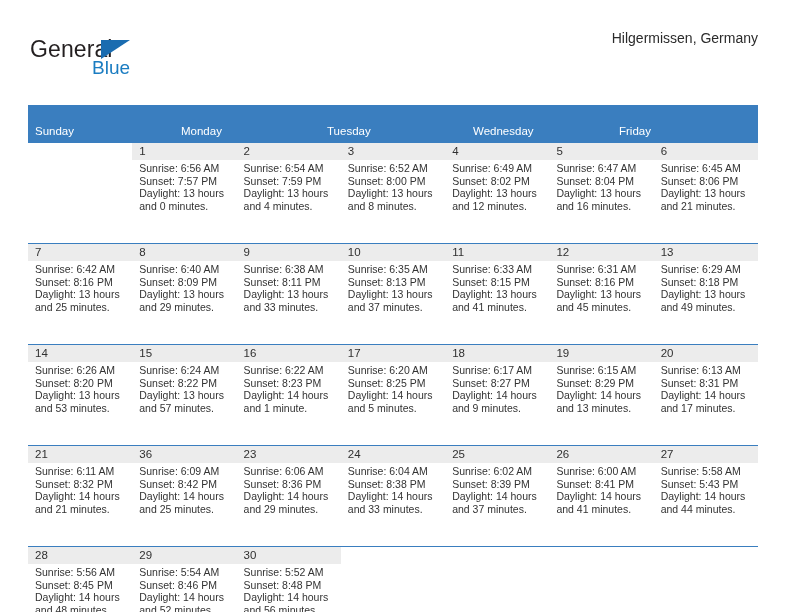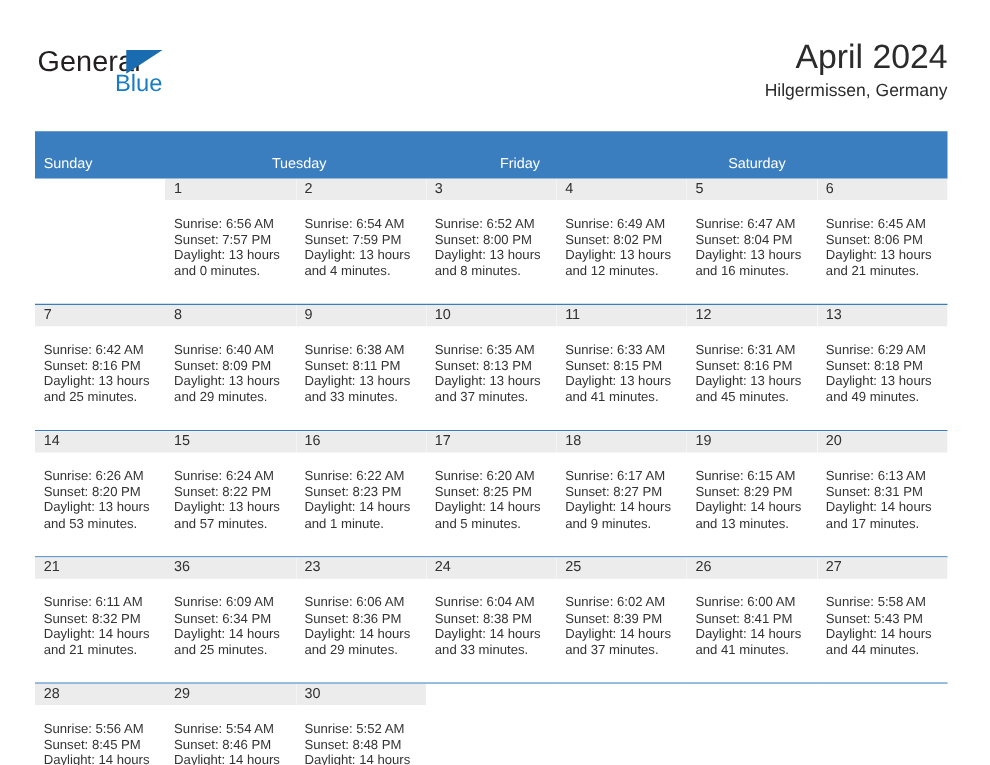--- a/index.html
+++ b/index.html
@@ -129,21 +129,21 @@
     font-size: 11.5px;
     color: #303030;
     line-height: 17px;
     padding-left: 7px;
     white-space: nowrap;
   }
   .day-cell.empty .day-number {
     background: #ffffff;
   }
   .day-body {
-    padding: 13px 6px 0 7px;
+    padding: 2px 6px 0 7px;
     font-size: 10.5px;
     color: #333333;
     line-height: 12.6px;
   }
   .day-body div {
     white-space: nowrap;
   }
   .spacer-row {
     height: 11px;
     background: #ffffff;
@@ -156,33 +156,33 @@
 
   <div class="top-bar">
 
     <div class="logo">
       <span class="logo-general">General</span>
       <span class="logo-triangle"></span>
       <span class="logo-blue">Blue</span>
     </div>
 
     <div class="title-block">
-      <div class="cal-title">April 2024</div>
       <div class="cal-subtitle">Hilgermissen, Germany</div>
     </div>
 
   </div>
 
   <div class="calendar">
 
     <div class="weekday-row">
       <div class="weekday-cell">Sunday</div>
+      <div class="weekday-cell">Monday</div>
       <div class="weekday-cell">Tuesday</div>
+      <div class="weekday-cell">Wednesday</div>
       <div class="weekday-cell">Friday</div>
-      <div class="weekday-cell">Saturday</div>
     </div>
 
     <div id="weeks-container">
         <div class="week-row">
           <div class="day-cell empty">
             <div class="day-number"></div>
             <div class="day-body"></div>
           </div>
           <div class="day-cell">
             <div class="day-number">1</div>
@@ -379,21 +379,21 @@
               <div>Sunrise: 6:11 AM</div>
               <div>Sunset: 8:32 PM</div>
               <div>Daylight: 14 hours</div>
               <div>and 21 minutes.</div>
             </div>
           </div>
           <div class="day-cell">
             <div class="day-number">36</div>
             <div class="day-body">
               <div>Sunrise: 6:09 AM</div>
-              <div>Sunset: 6:34 PM</div>
+              <div>Sunset: 8:42 PM</div>
               <div>Daylight: 14 hours</div>
               <div>and 25 minutes.</div>
             </div>
           </div>
           <div class="day-cell">
             <div class="day-number">23</div>
             <div class="day-body">
               <div>Sunrise: 6:06 AM</div>
               <div>Sunset: 8:36 PM</div>
               <div>Daylight: 14 hours</div>

